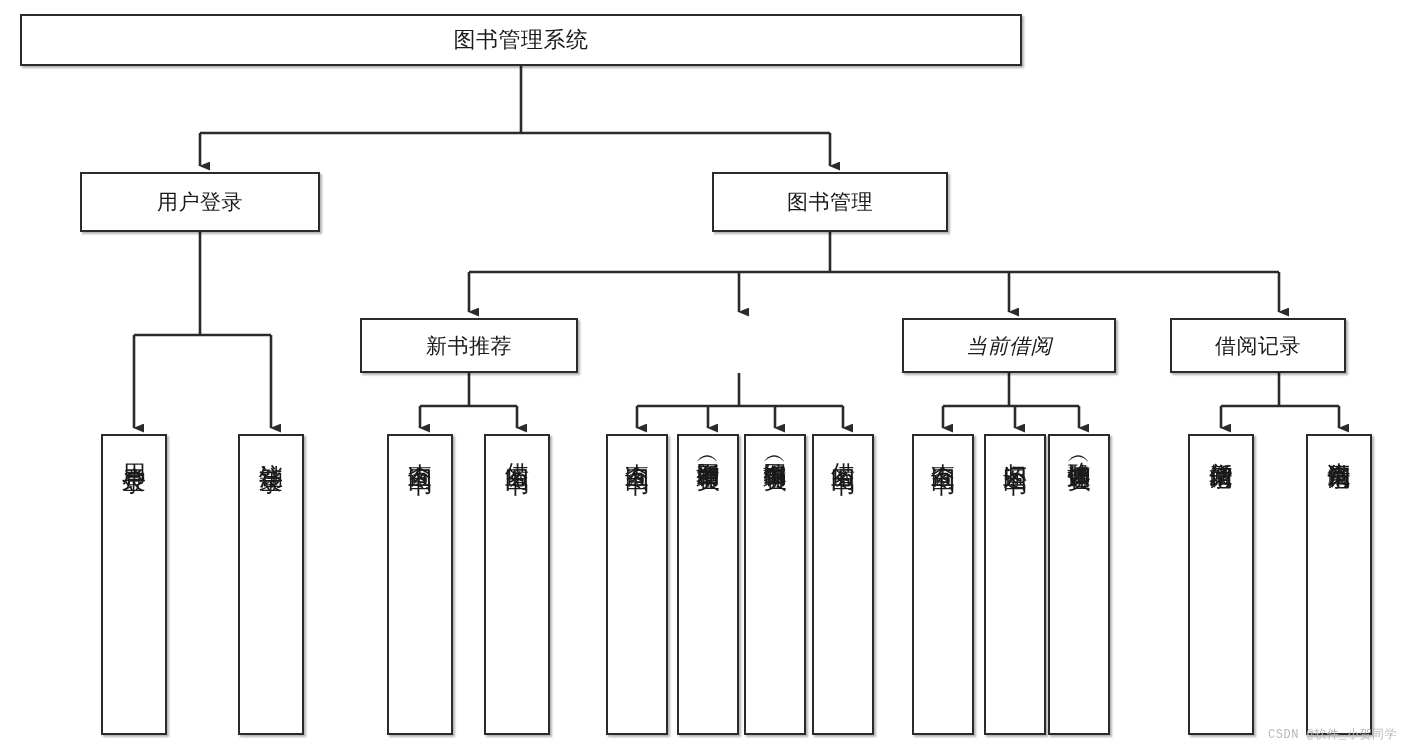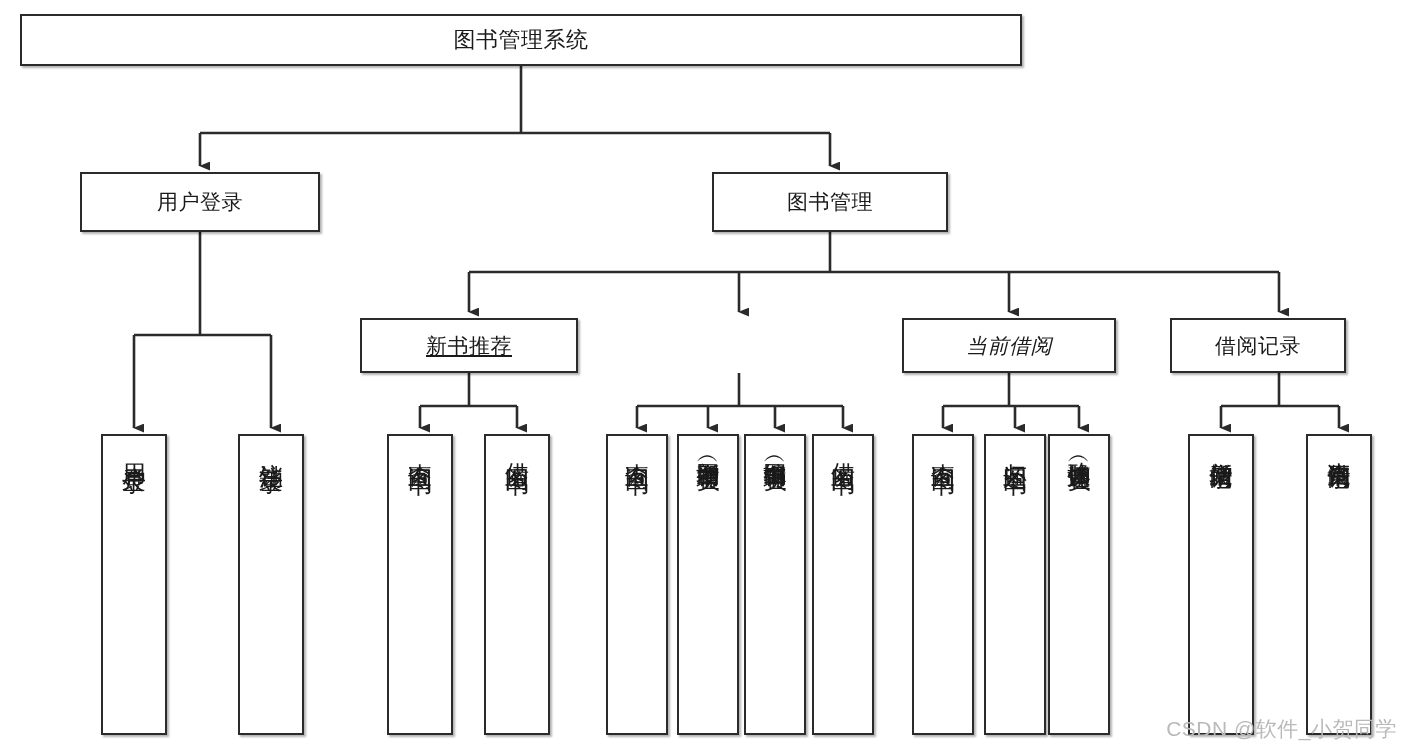--- a/index.html
+++ b/index.html
@@ -66,25 +66,26 @@
     white-space: nowrap;
   }
   .node.vert.tall .label {
     font-size: 23px;
     letter-spacing: 1px;
   }
   #watermark {
     position: absolute;
     right: 8px;
     bottom: 4px;
-    font-size: 21px;
+    font-size: 12px;
     color: #b9b9b9;
     z-index: 5;
     white-space: nowrap;
     letter-spacing: 0.5px;
+    font-family: Liberation Mono, monospace;
   }
 </style>
 </head>
 <body>
 
 <div id="canvas" style="background: rgb(255, 255, 255);">
 
   <svg id="edges" viewBox="0 0 1405 747" xmlns="http://www.w3.org/2000/svg">
     <defs>
       <marker id="arrow" markerWidth="9" markerHeight="11" refX="4.5" refY="10.2" orient="auto" markerUnits="userSpaceOnUse">
@@ -139,21 +140,21 @@
     <span class="label">图书管理系统</span>
   </div>
 
   <div class="node horiz" id="n-l1-0" style="left: 80px; top: 172px; width: 240px; height: 60px; border-color: rgb(43, 43, 43); background: rgb(255, 255, 255); color: rgb(26, 26, 26);">
     <span class="label">用户登录</span>
   </div>
   <div class="node horiz" id="n-l1-1" style="left: 712px; top: 172px; width: 236px; height: 60px; border-color: rgb(43, 43, 43); background: rgb(255, 255, 255); color: rgb(26, 26, 26);">
     <span class="label">图书管理</span>
   </div>
 
-  <div class="node horiz" id="n-l2-0" style="left: 360px; top: 318px; width: 218px; height: 55px; border-color: rgb(43, 43, 43); background: rgb(255, 255, 255); color: rgb(26, 26, 26); text-decoration: underline;">
+  <div class="node horiz" id="n-l2-0" style="left: 360px; top: 318px; width: 218px; height: 55px; border-color: rgb(43, 43, 43); background: rgb(255, 255, 255); color: rgb(26, 26, 26);">
     <span class="label">新书推荐</span>
   </div>
   <div class="node horiz" id="n-l2-2" style="left: 902px; top: 318px; width: 214px; height: 55px; border-color: rgb(43, 43, 43); background: rgb(255, 255, 255); color: rgb(26, 26, 26); font-style: italic;">
     <span class="label">当前借阅</span>
   </div>
   <div class="node horiz" id="n-l2-3" style="left: 1170px; top: 318px; width: 176px; height: 55px; border-color: rgb(43, 43, 43); background: rgb(255, 255, 255); color: rgb(26, 26, 26);">
     <span class="label">借阅记录</span>
   </div>
 
   <div class="node vert" id="n-lf-0" style="left: 101px; top: 434px; width: 66px; height: 301px; border-color: rgb(43, 43, 43); background: rgb(255, 255, 255); color: rgb(26, 26, 26);">

